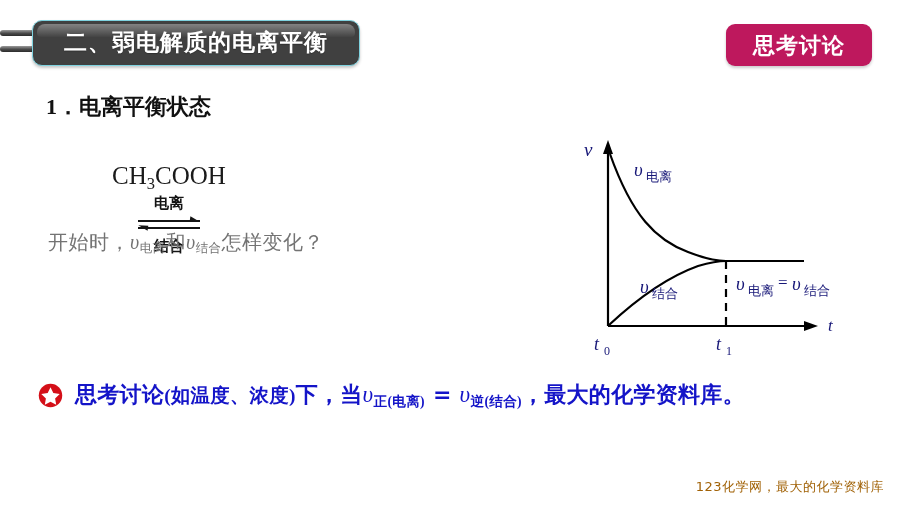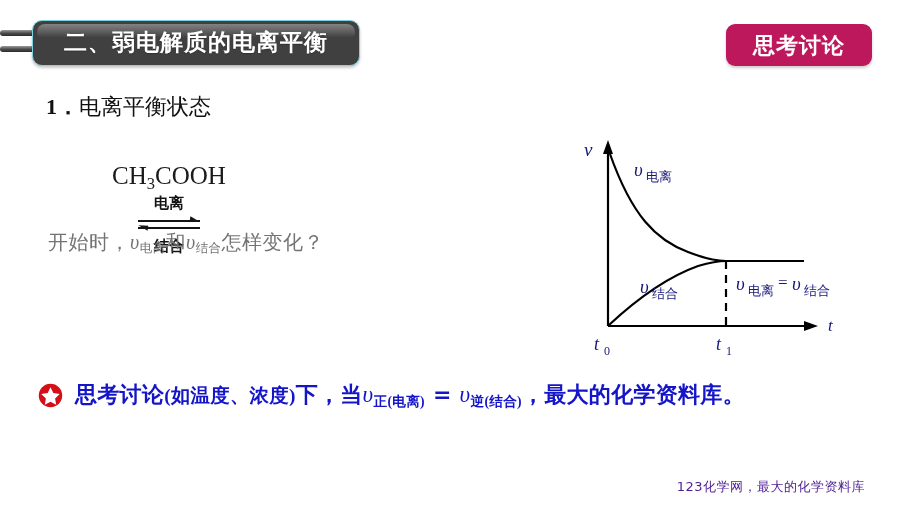--- a/index.html
+++ b/index.html
@@ -106,21 +106,21 @@
     font-weight: bold;
     font-family: "DejaVu Serif", serif;
     white-space: nowrap;
   }
   #section-heading .num {
     font-family: "Liberation Serif", serif;
     font-weight: bold;
   }
   #section-heading .cn {
     font-family: "DejaVu Sans", "Liberation Sans", sans-serif;
-    font-weight: normal;
+    font-weight: bold;
   }
 
   
   #equation {
     position: absolute;
     left: 112px;
     top: 162px;
     display: flex;
     align-items: center;
     font-family: "Liberation Serif", "DejaVu Serif", serif;
@@ -260,23 +260,23 @@
   }
   #graph svg { display: block; }
   .g-label {
     fill: #181878;
     font-family: "Liberation Serif", "DejaVu Serif", serif;
   }
 
   
   #footer-watermark {
     position: absolute;
-    right: 35px;
+    right: 16px;
     bottom: 10px;
-    color: #4c1d95;
+    color: #a16207;
     font-size: 13px;
     font-family: "DejaVu Sans", "Liberation Sans", sans-serif;
     letter-spacing: 0.5px;
   }
 </style>
 </head>
 <body>
 
 <div id="slide">
 

